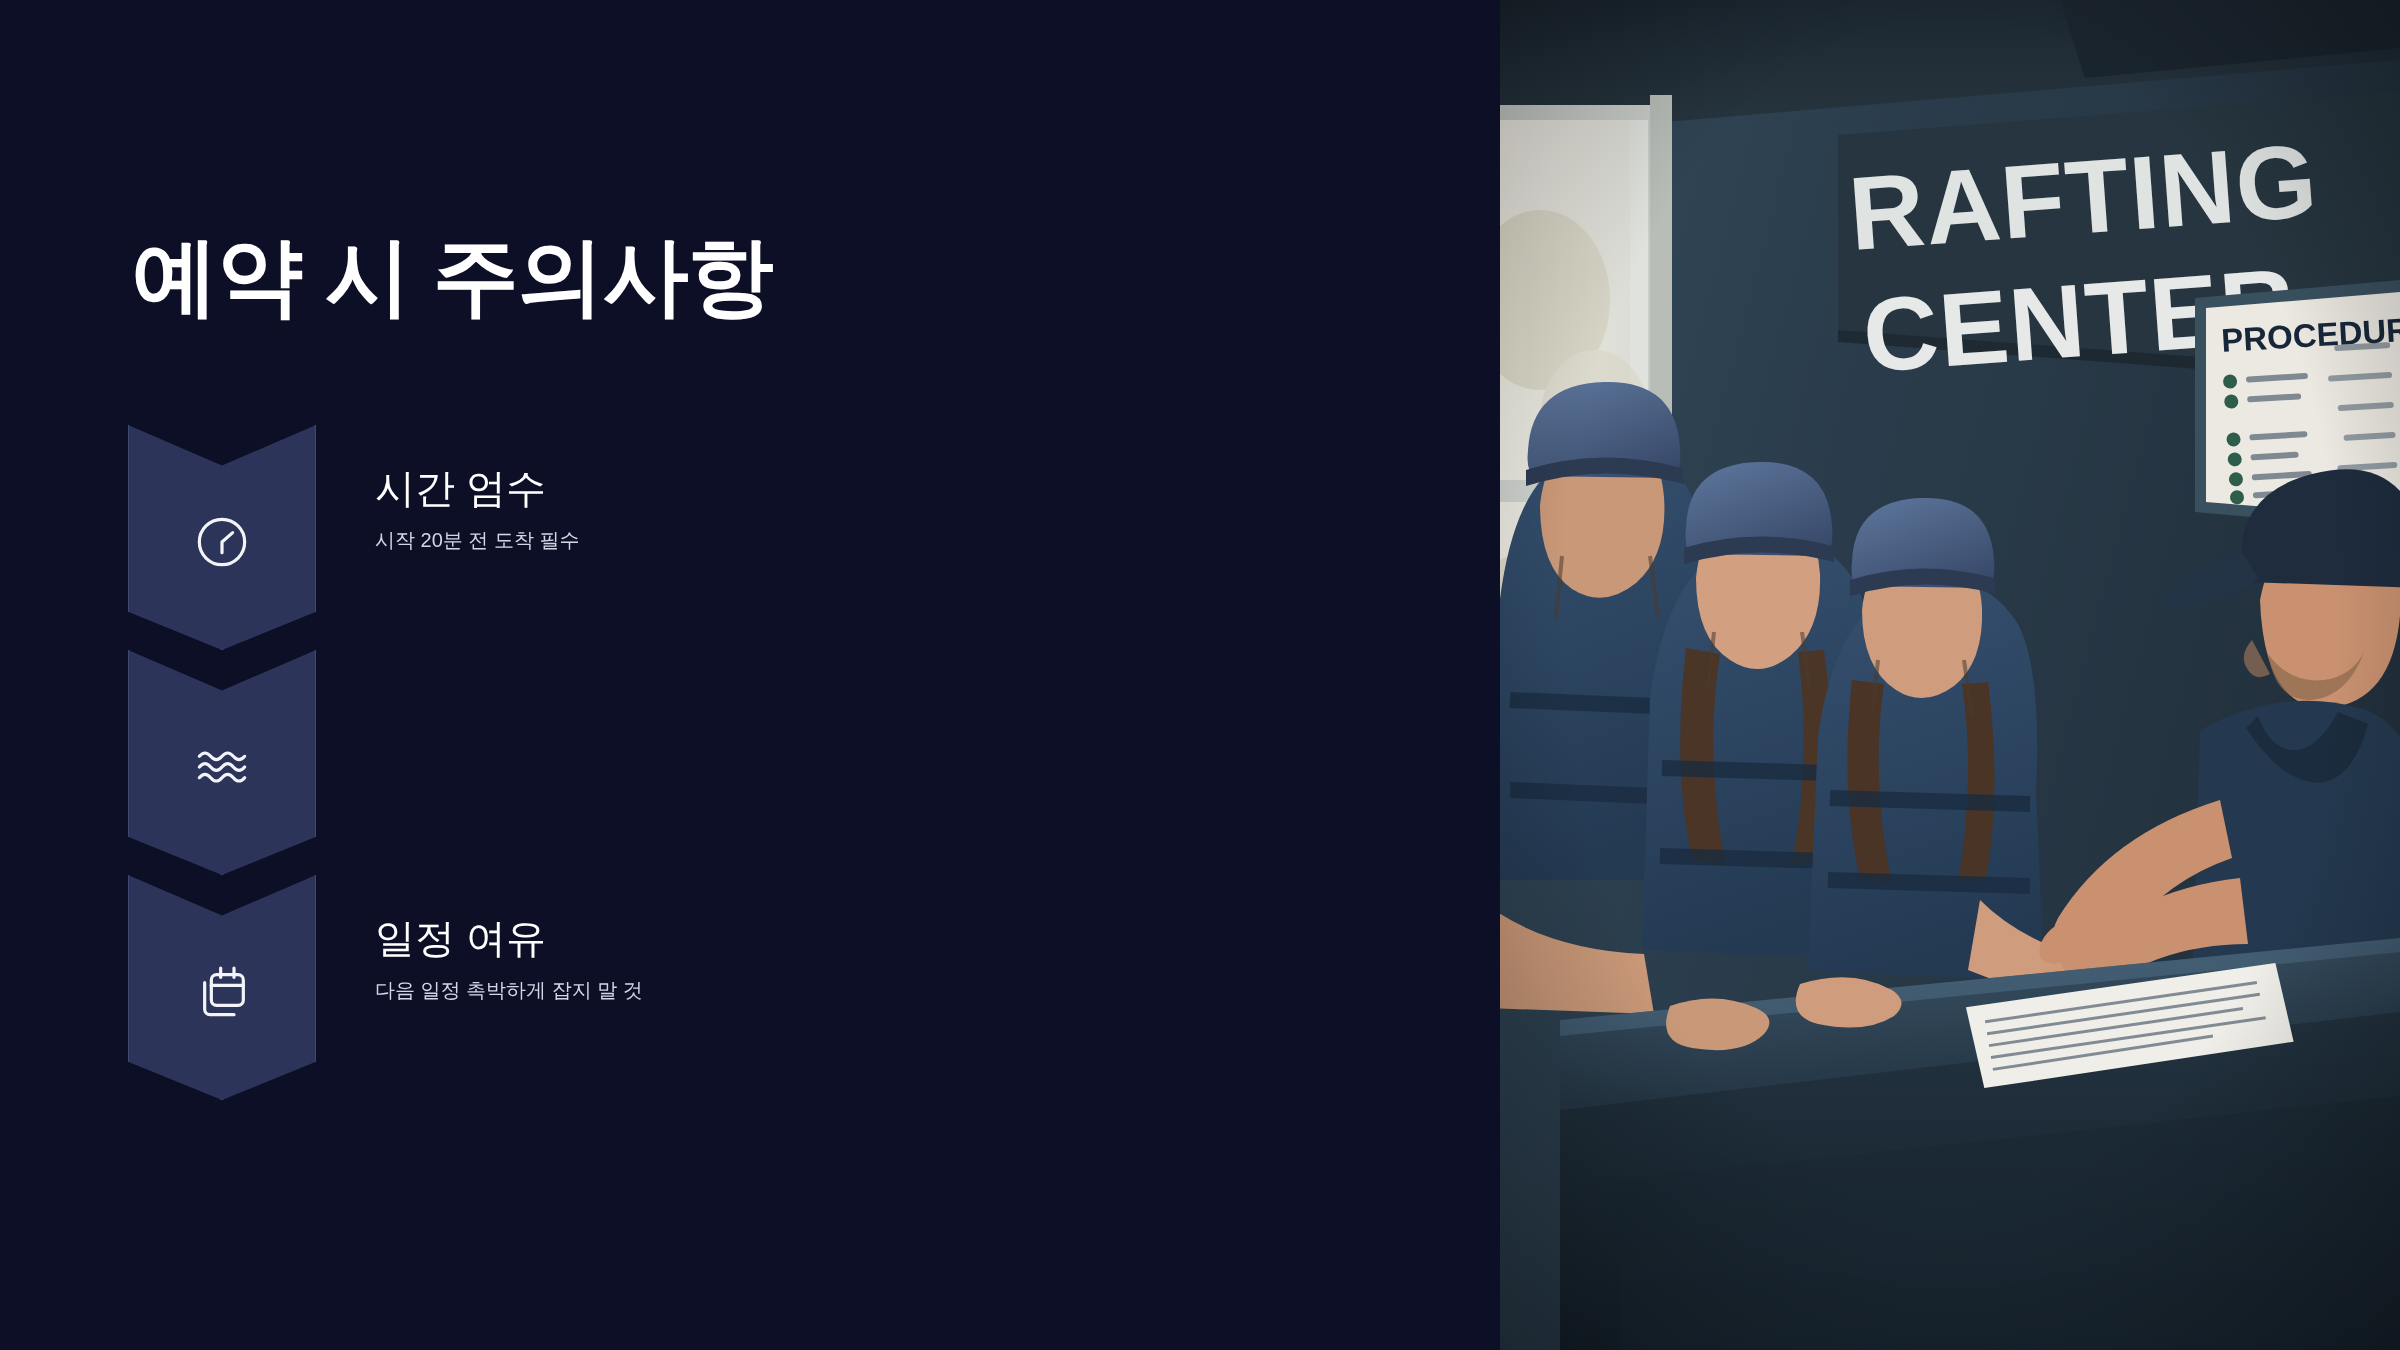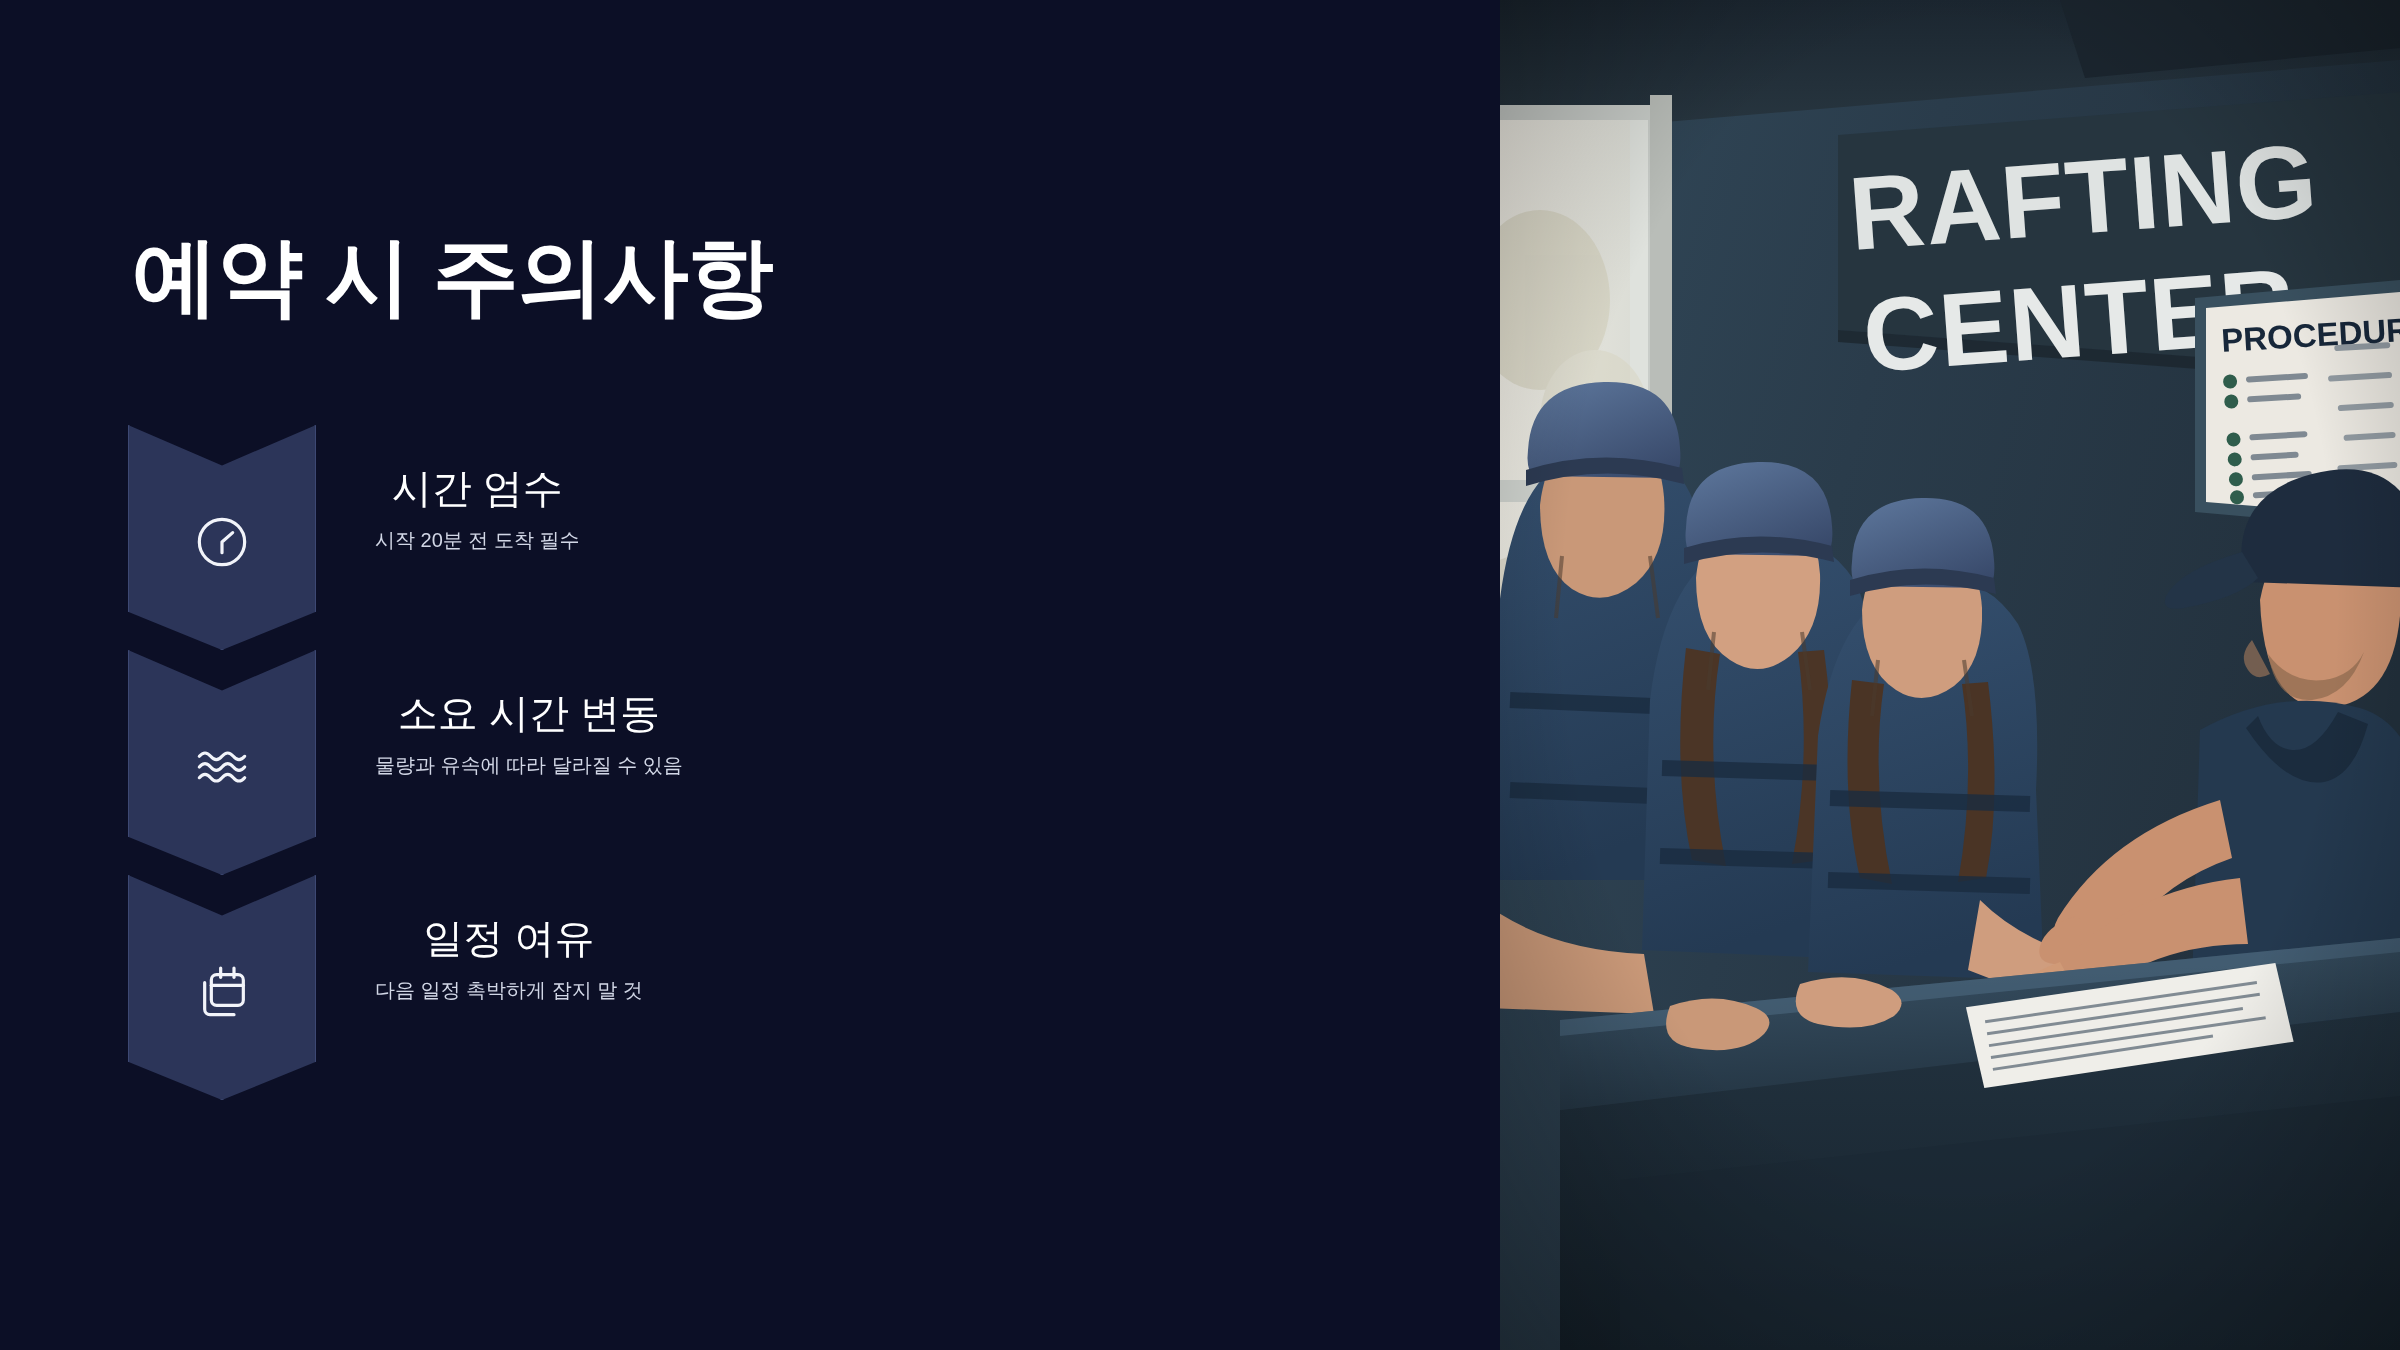--- a/index.html
+++ b/index.html
@@ -35,21 +35,20 @@
   }
 
   .items {
     position:absolute;
     left:128px; top:425px;
     width:1200px;
   }
   .item {
     position:relative;
     height:225px;
-    text-align:center;
   }
   .badge {
     position:absolute;
     left:0; top:0;
     width:188px; height:225px;
     background:#2c3559;
     border:1px solid #3d4873;
     -webkit-clip-path: polygon(0% 0%, 50% 18%, 100% 0%, 100% 83%, 50% 100%, 0% 83%);
     clip-path: polygon(0% 0%, 50% 18%, 100% 0%, 100% 83%, 50% 100%, 0% 83%);
     display:flex;
@@ -121,24 +120,20 @@
 
       <div class="item">
         <div class="badge">
           <span class="glyph">
             <svg viewBox="0 0 48 48" fill="none" stroke="#f2f4fa" stroke-width="2.4" stroke-linecap="round" stroke-linejoin="round">
               <path d="M7 16 q4.25 -5 8.5 0 t8.5 0 t8.5 0 t8.5 0"></path>
               <path d="M7 24 q4.25 -5 8.5 0 t8.5 0 t8.5 0 t8.5 0"></path>
               <path d="M7 32 q4.25 -5 8.5 0 t8.5 0 t8.5 0 t8.5 0"></path>
             </svg>
           </span>
-        </div>
-        <div class="item-text">
-          <div class="item-title">소요 시간 변동</div>
-          <div class="item-sub">물량과 유속에 따라 달라질 수 있음</div>
         </div>
       </div>
 
       <div class="item">
         <div class="badge">
           <span class="glyph">
             <svg viewBox="0 0 48 48" fill="none" stroke="#f2f4fa" stroke-width="2.4" stroke-linecap="round" stroke-linejoin="round">
               <path d="M11 17 L11 37 a4 4 0 0 0 4 4 L33 41"></path>
               <rect x="16" y="11" width="24" height="23" rx="4"></rect>
               <path d="M16 19 L40 19"></path>

